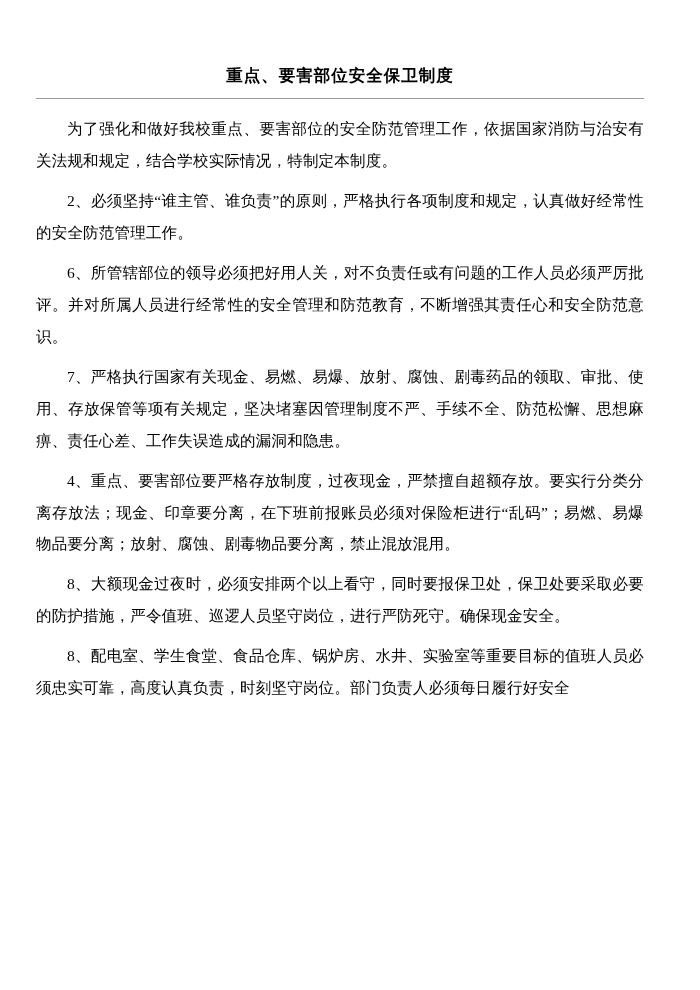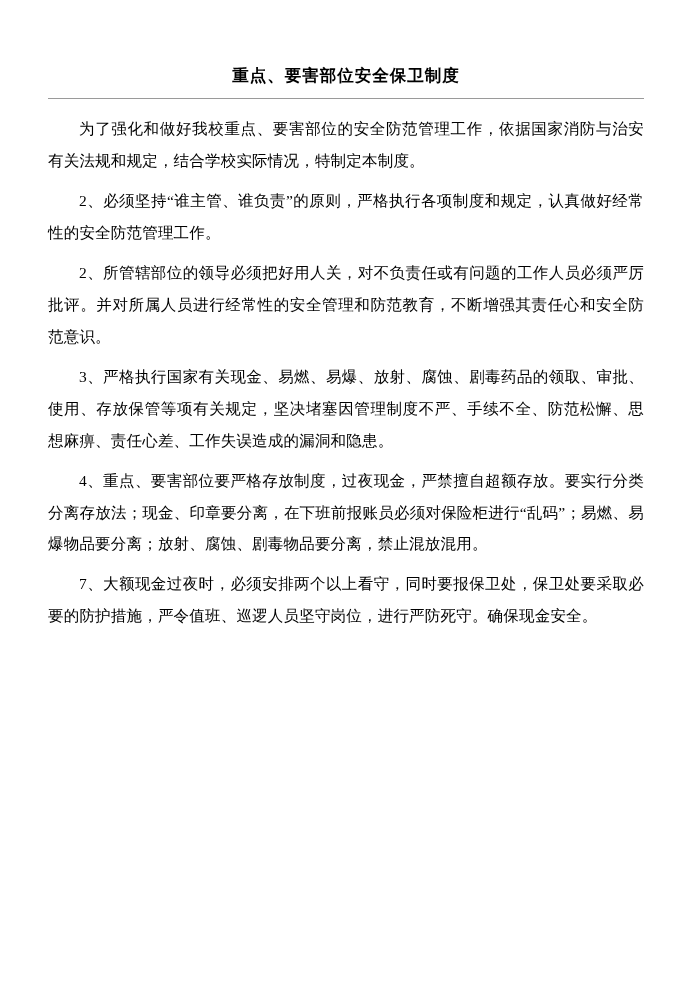--- a/index.html
+++ b/index.html
@@ -11,21 +11,21 @@
     height: 990px;
     background: #ffffff;
     font-family: "Liberation Serif", "DejaVu Serif", serif;
     color: #000000;
   }
   .page {
     position: relative;
     width: 700px;
     height: 990px;
     box-sizing: border-box;
-    padding: 62px 56px 30px 48px;
+    padding: 62px 56px 30px 36px;
     background: #ffffff;
   }
   .doc-title {
     text-align: center;
     font-size: 16.5px;
     font-weight: bold;
     letter-spacing: 1px;
     line-height: 1.6;
     margin: 0 0 10px 0;
     font-family: "Liberation Sans", "DejaVu Sans", sans-serif;
@@ -51,19 +51,20 @@
 <body>
 
 <div class="page">
 
   <h1 class="doc-title">重点、要害部位安全保卫制度</h1>
   <hr class="title-rule">
 
   <div class="body-text">
     <p>为了强化和做好我校重点、要害部位的安全防范管理工作，依据国家消防与治安有关法规和规定，结合学校实际情况，特制定本制度。</p>
     <p>2、必须坚持“谁主管、谁负责”的原则，严格执行各项制度和规定，认真做好经常性的安全防范管理工作。</p>
-    <p>2、所管辖部位的领导必须把好用人关，对不负责任或有问题的工作人员必须严厉批评。并对所属人员进行经常性的安全管理和防范教育，不断增强其责任心和安全防范意识。</p>
-    <p>3、严格执行国家有关现金、易燃、易爆、放射、腐蚀、剧毒药品的领取、审批、使用、存放保管等项有关规定，坚决堵塞因管理制度不严、手续不全、防范松懈、思想麻痹、责任心差、工作失误造成的漏洞和隐患。</p>
+    <p>6、所管辖部位的领导必须把好用人关，对不负责任或有问题的工作人员必须严厉批评。并对所属人员进行经常性的安全管理和防范教育，不断增强其责任心和安全防范意识。</p>
+    <p>7、严格执行国家有关现金、易燃、易爆、放射、腐蚀、剧毒药品的领取、审批、使用、存放保管等项有关规定，坚决堵塞因管理制度不严、手续不全、防范松懈、思想麻痹、责任心差、工作失误造成的漏洞和隐患。</p>
     <p>4、重点、要害部位要严格存放制度，过夜现金，严禁擅自超额存放。要实行分类分离存放法；现金、印章要分离，在下班前报账员必须对保险柜进行“乱码”；易燃、易爆物品要分离；放射、腐蚀、剧毒物品要分离，禁止混放混用。</p>
-    <p>7、大额现金过夜时，必须安排两个以上看守，同时要报保卫处，保卫处要采取必要的防护措施，严令值班、巡逻人员坚守岗位，进行严防死守。确保现金安全。</p>
+    <p>8、大额现金过夜时，必须安排两个以上看守，同时要报保卫处，保卫处要采取必要的防护措施，严令值班、巡逻人员坚守岗位，进行严防死守。确保现金安全。</p>
+    <p>8、配电室、学生食堂、食品仓库、锅炉房、水井、实验室等重要目标的值班人员必须忠实可靠，高度认真负责，时刻坚守岗位。部门负责人必须每日履行好安全</p>
   </div>
 
 </div>
 
 </body></html>

